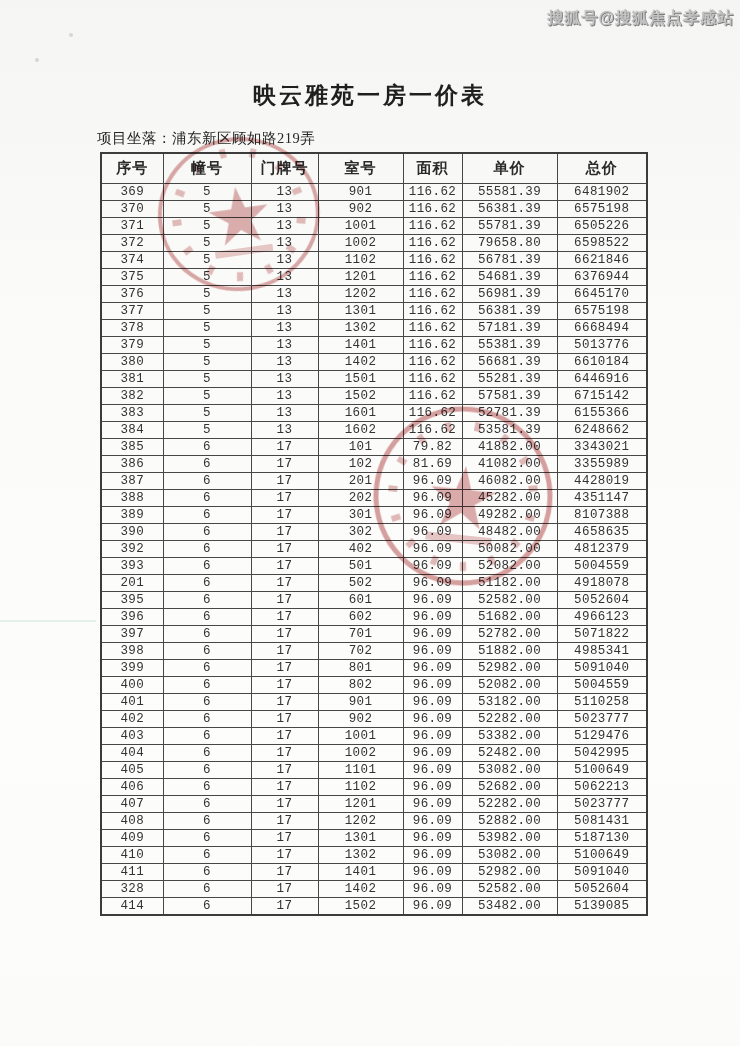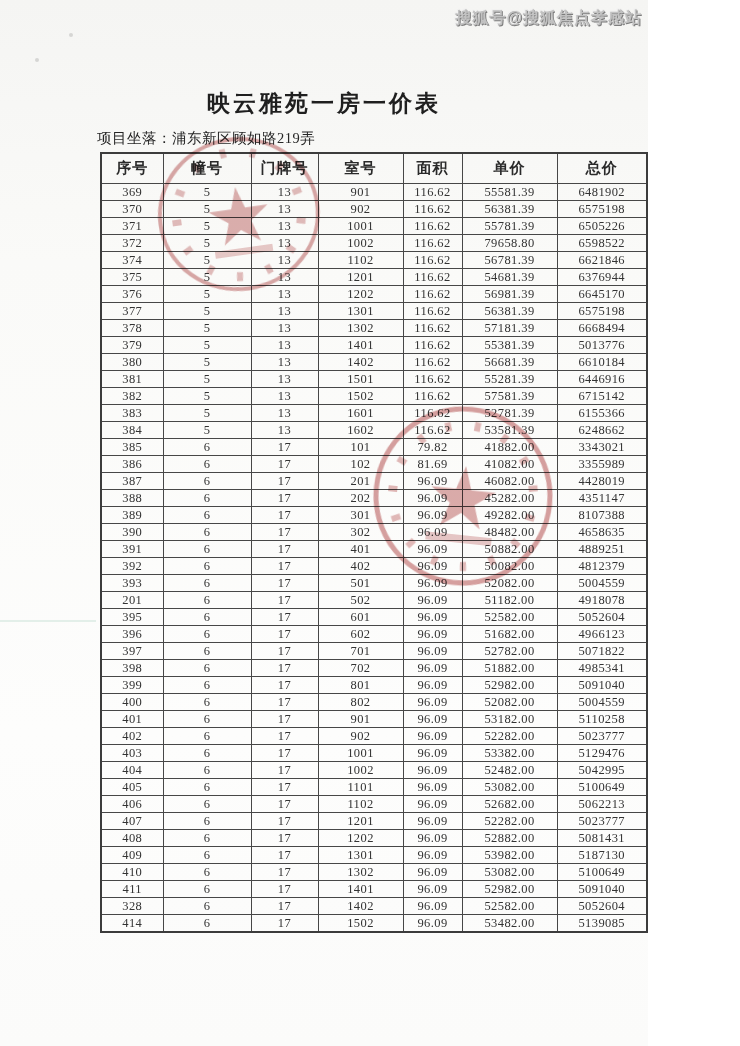--- a/index.html
+++ b/index.html
@@ -4,42 +4,41 @@
 <style>
   * { margin: 0; padding: 0; box-sizing: border-box; }
   html, body { width: 740px; height: 1046px; }
   body {
     font-family: "Liberation Serif", "DejaVu Serif", serif;
     background: #fff;
     overflow: hidden;
   }
   .page {
     position: relative;
-    width: 648px; height: 1046px;
+    width: 740px; height: 1046px;
     background: linear-gradient(180deg, #f5f5f3 0%, #fafaf8 25%, #fdfdfc 70%, #fbfbfa 100%);
   }
   .watermark {
     position: absolute;
     top: 8px; right: 6px;
     font-family: "Liberation Sans", "DejaVu Sans", sans-serif;
     font-size: 16px;
     font-weight: bold;
     letter-spacing: 1px;
     color: #c2c2c2;
     text-shadow: 1px 1px 0 #7d7d7d, -1px -1px 0 #f2f2f2, 0 0 1px #9a9a9a;
   }
   .doc-title {
     position: absolute;
     top: 80px; left: 0; width: 100%;
     text-align: center;
     font-size: 23px;
     font-weight: bold;
     letter-spacing: 3px;
     color: #1f1f1f;
-    margin-top: 8px;
   }
   .location-line {
     position: absolute;
     top: 129px; left: 97px;
     font-size: 14.5px;
     font-weight: normal;
     color: #262626;
     letter-spacing: 0.5px;
   }
   table.price-table {
@@ -51,21 +50,21 @@
     background: transparent;
   }
   table.price-table th, table.price-table td {
     border: 1px solid #474747;
     text-align: center;
     vertical-align: middle;
     color: #333;
     overflow: hidden;
     white-space: nowrap;
   }
-  table.price-table { border: 2px solid #3c3c3c; }
+  table.price-table { border: 2px solid #3c3c3c; font-family: Liberation Mono, monospace; }
   table.price-table th {
     height: 30px;
     font-size: 15px;
     font-weight: 600;
     color: #2a2a2a;
     letter-spacing: 1px;
   }
   table.price-table td {
     height: 17px;
     line-height: 16px;
@@ -315,29 +314,20 @@
           <td>8107388</td>
         </tr>
         <tr>
           <td>390</td>
           <td>6</td>
           <td>17</td>
           <td>302</td>
           <td>96.09</td>
           <td>48482.00</td>
           <td>4658635</td>
-        </tr>
-        <tr>
-          <td>391</td>
-          <td>6</td>
-          <td>17</td>
-          <td>401</td>
-          <td>96.09</td>
-          <td>50882.00</td>
-          <td>4889251</td>
         </tr>
         <tr>
           <td>392</td>
           <td>6</td>
           <td>17</td>
           <td>402</td>
           <td>96.09</td>
           <td>50082.00</td>
           <td>4812379</td>
         </tr>

